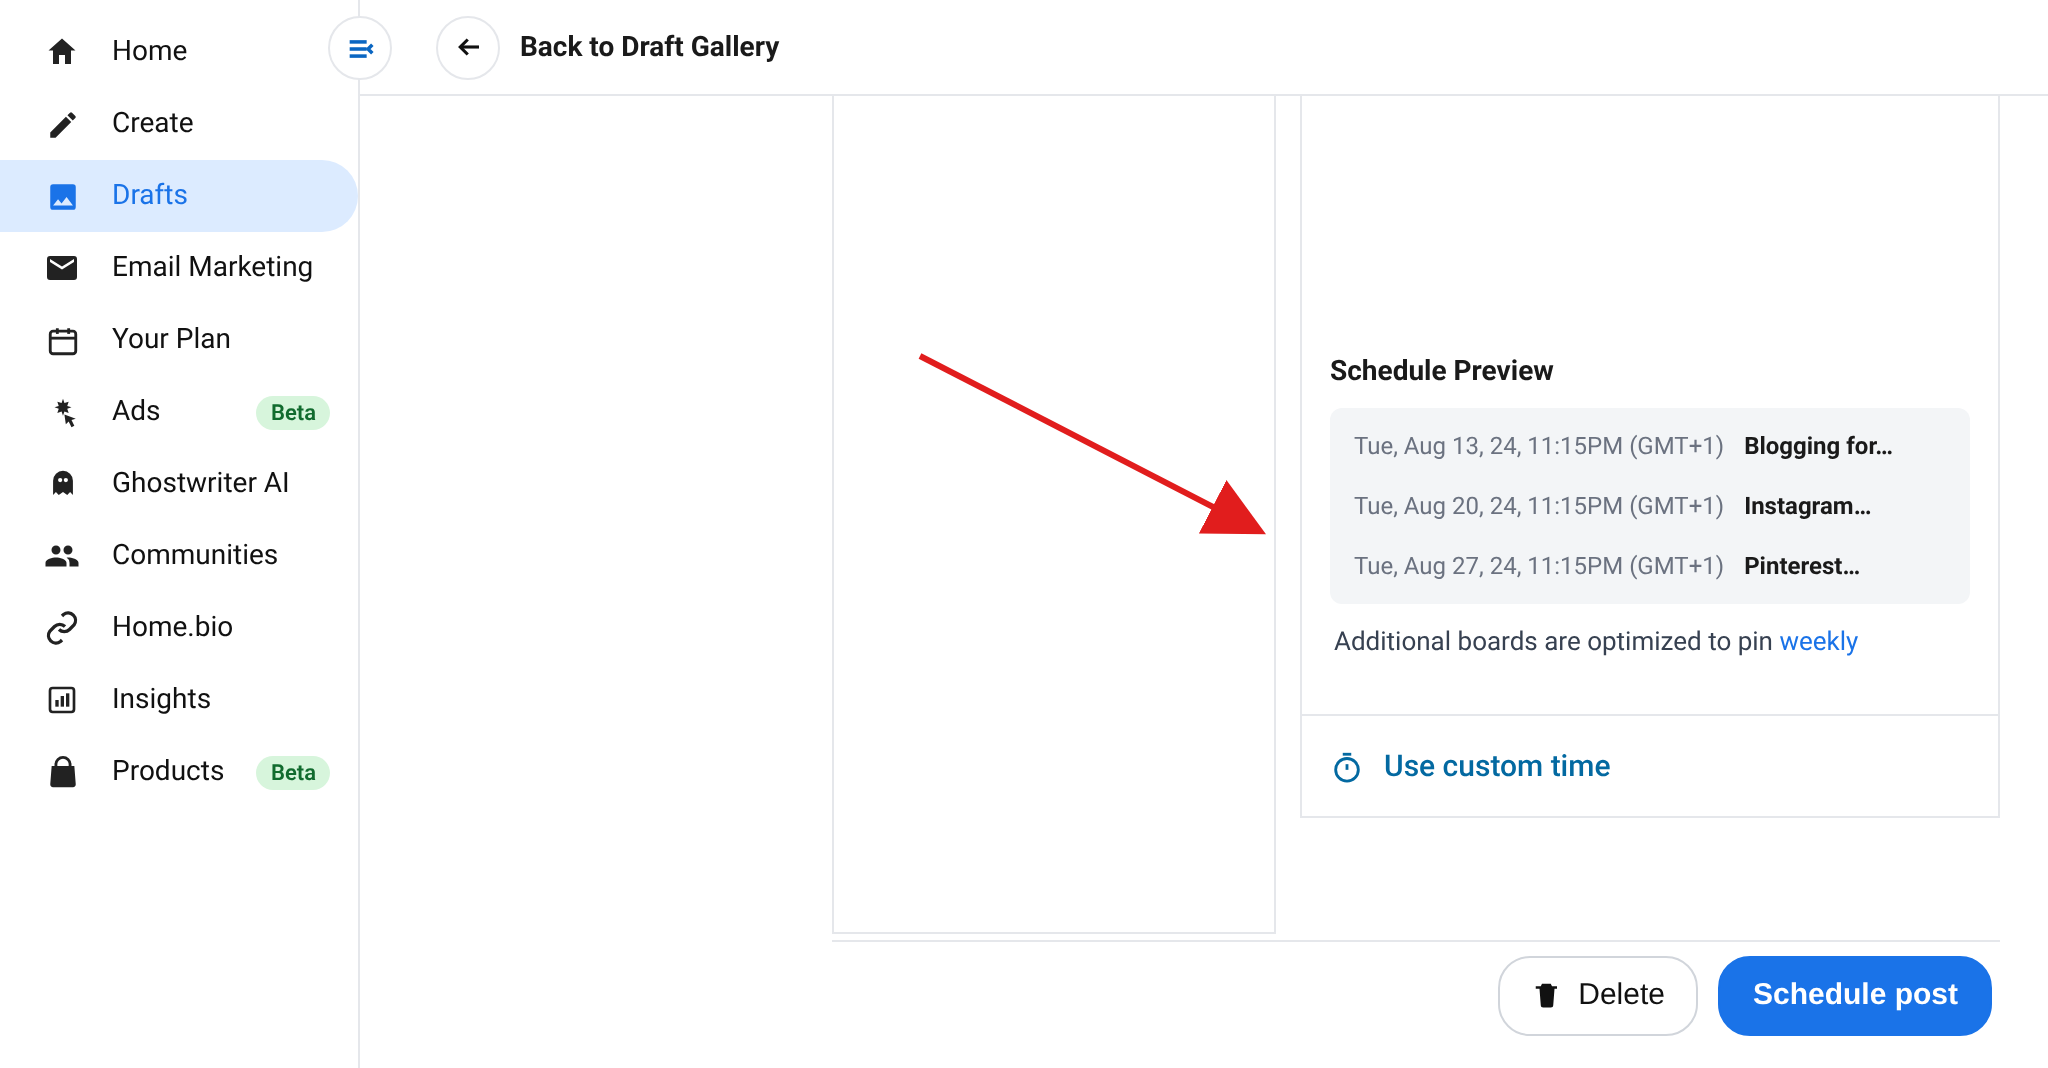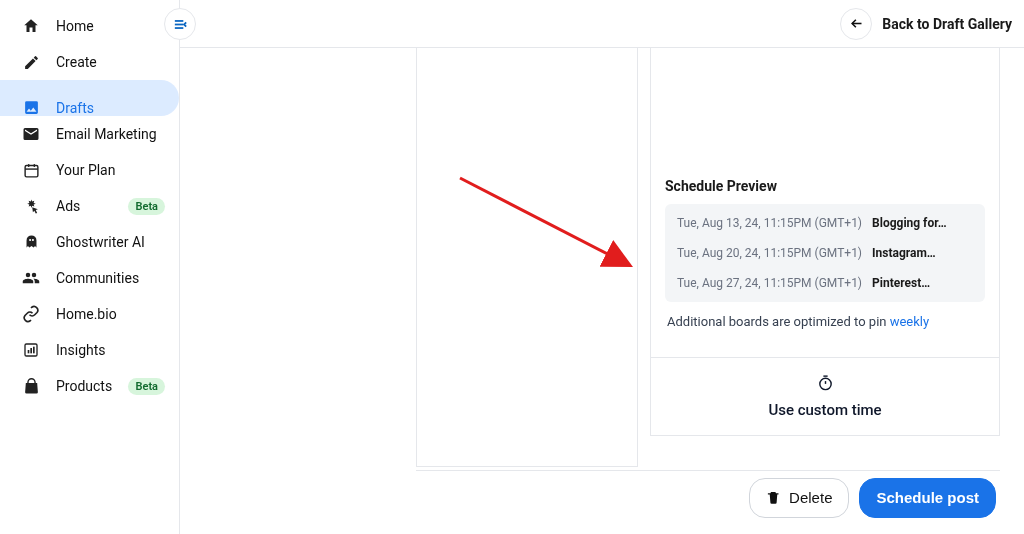--- a/index.html
+++ b/index.html
@@ -23,21 +23,21 @@
     .sidebar-item {
       display: flex;
       align-items: center;
       gap: 16px;
       height: 36px;
       padding: 0 14px 0 22px;
       font-size: 14px;
       color: #111;
       cursor: pointer;
     }
-    .sidebar-item.active { background: #dcebff; color: #1a73e8; border-radius: 0 18px 18px 0; margin-right:0px;align-items:flex-end;}
+    .sidebar-item.active { background: #dcebff; color: #1a73e8; border-radius: 0 18px 18px 0; margin-right:0px;}
     .sidebar-item .icon {
       width: 18px;
       height: 18px;
       display: inline-flex;
       align-items: center;
       justify-content: center;
       color: #222;
       flex-shrink: 0;
     }
     .sidebar-item.active .icon { color: #1a73e8; }
@@ -52,21 +52,20 @@
     }
     
     .main { flex: 1; position: relative; display: flex; flex-direction: column; }
     .topbar {
       display: flex;
       align-items: center;
       gap: 10px;
       height: 48px;
       padding: 0 12px;
       border-bottom: 1px solid #e5e7eb;
-      justify-content: flex-end;
     }
     .round-btn {
       width: 32px; height: 32px;
       border-radius: 50%;
       border: 1px solid #e5e7eb;
       display: inline-flex;
       align-items: center;
       justify-content: center;
       background: #fff;
       cursor: pointer;
@@ -121,25 +120,24 @@
       color: #374151;
       padding: 12px 2px 0 2px;
     }
     .weekly-link { color: #1a73e8; }
     .divider { border-top: 1px solid #e5e7eb; margin-top: 18px; }
     .custom-time {
       display: flex;
       align-items: center;
       gap: 10px;
       padding: 16px 14px;
-      color: #0f172a;
+      color: #0369a1;
       font-size: 15px;
       font-weight: 500;
       cursor: pointer;
-      flex-direction: column;
     }
     .arrow-annotation {
       position: absolute;
       left: 270px;
       top: 120px;
       pointer-events: none;
     }
     
     .bottombar {
       position: absolute;

